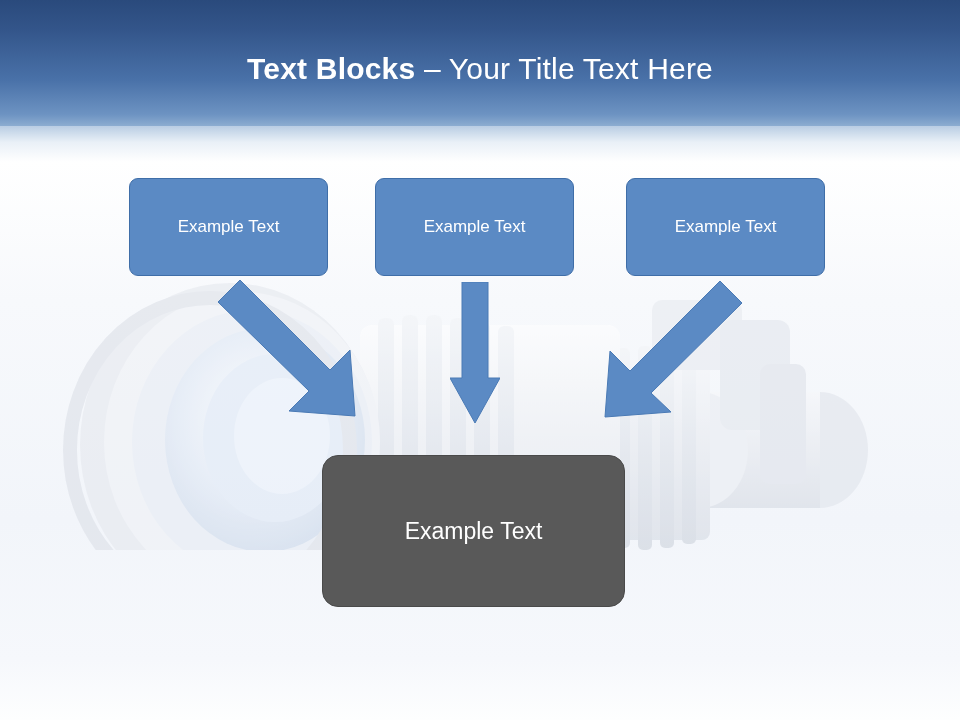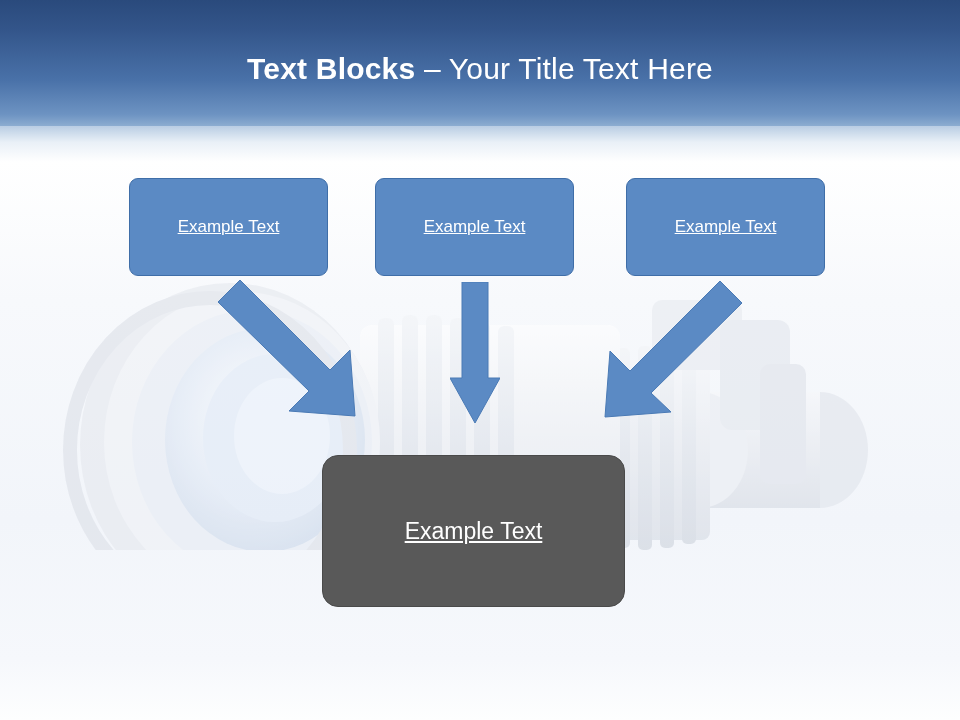--- a/index.html
+++ b/index.html
@@ -81,21 +81,20 @@
   #title .t-light  { font-weight: normal; }
 
   
   .box {
     position: absolute;
     box-sizing: border-box;
     display: flex;
     align-items: center;
     justify-content: center;
     text-align: center;
-    text-decoration: underline;
   }
   .box-top {
     height: 98px;
     background: #5b8ac4;
     border: 1px solid #3f6ea8;
     border-radius: 9px;
     color: #ffffff;
     font-size: 17px;
   }
   .box-top.b1 { left: 129px; top: 178px; width: 199px; }

